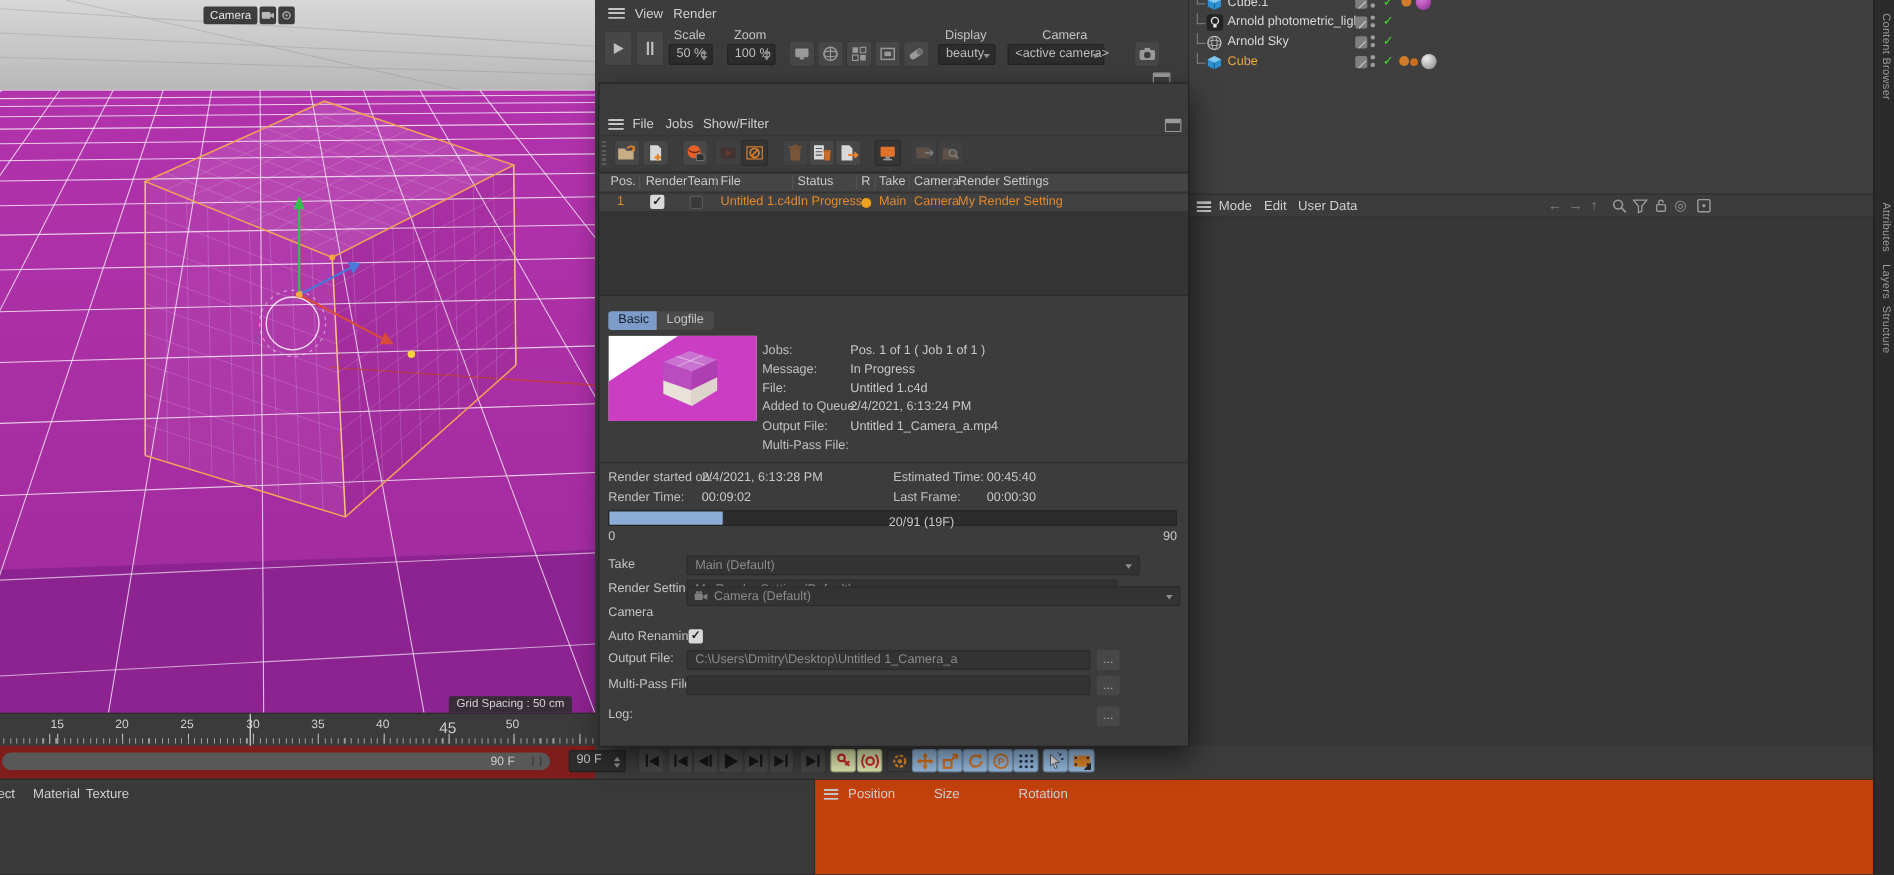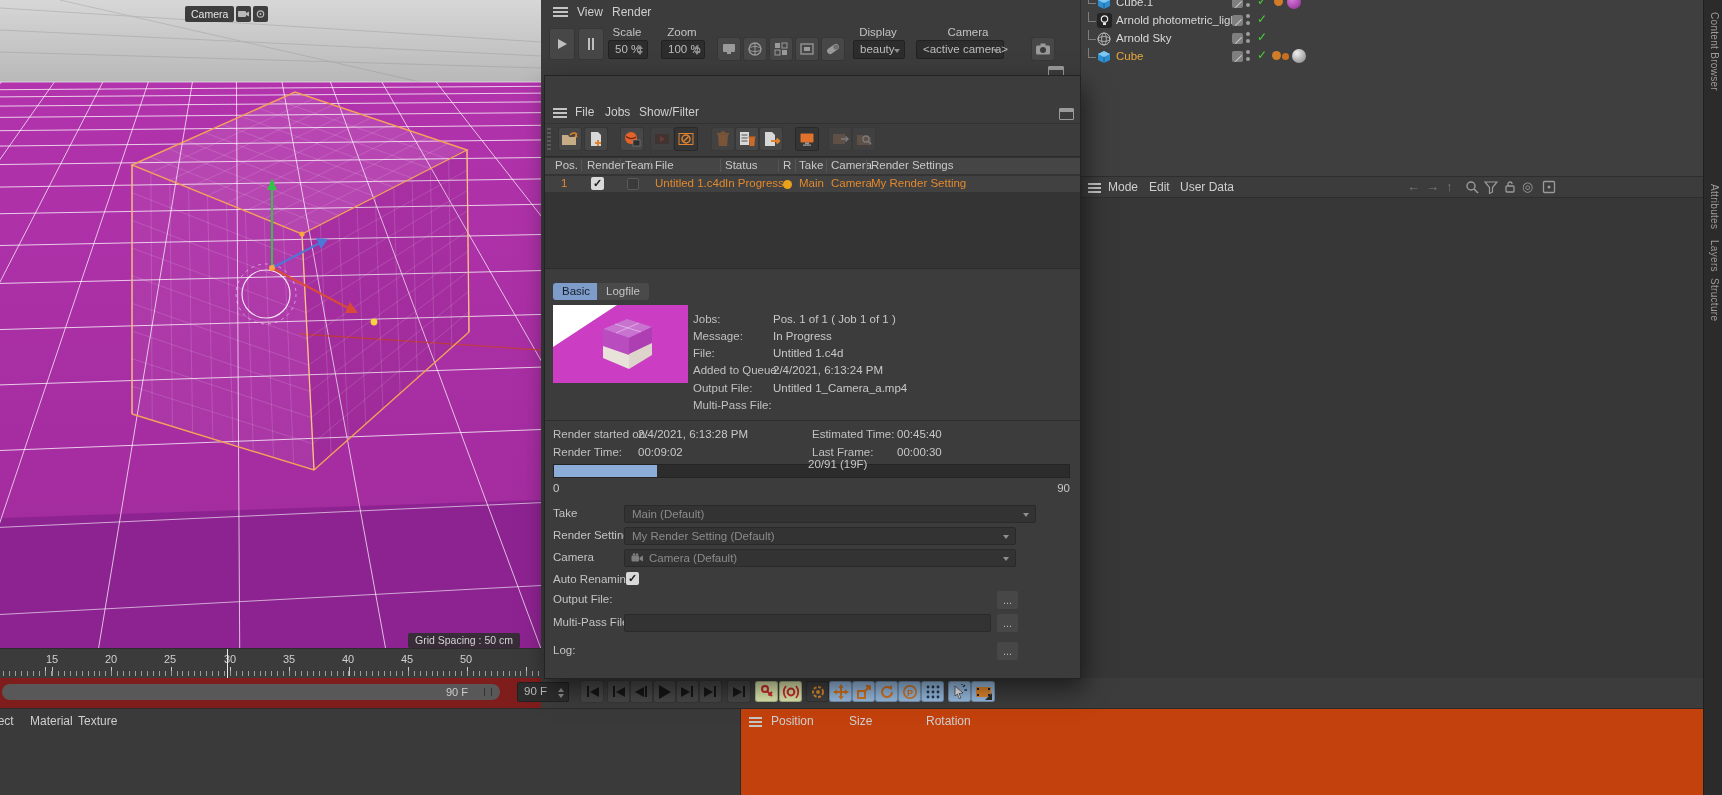--- a/index.html
+++ b/index.html
@@ -188,21 +188,21 @@
     <div class="a" style="left:408px;top:633px;height:15px;padding:0 7px;background:rgba(45,45,45,.9);border-radius:2px;font-size:10.5px;line-height:15px;color:#d2d2d2">Grid Spacing : 50 cm</div>
   </div>
 
   <div class="a" id="ruler" style="left:0;top:648px;width:541px;height:30px;background:#3b3b3b;border-top:1px solid #2c2c2c;box-sizing:border-box">
     <span class="t" style="left:52px;top:4px;transform:translateX(-50%);font-size:11px;color:#cfcfcf">15</span>
     <span class="t" style="left:111px;top:4px;transform:translateX(-50%);font-size:11px;color:#cfcfcf">20</span>
     <span class="t" style="left:170px;top:4px;transform:translateX(-50%);font-size:11px;color:#cfcfcf">25</span>
     <span class="t" style="left:230px;top:4px;transform:translateX(-50%);font-size:11px;color:#cfcfcf">30</span>
     <span class="t" style="left:289px;top:4px;transform:translateX(-50%);font-size:11px;color:#cfcfcf">35</span>
     <span class="t" style="left:348px;top:4px;transform:translateX(-50%);font-size:11px;color:#cfcfcf">40</span>
-    <span class="t" style="left:407px;top:4px;transform:translateX(-50%);font-size:11px;color:#cfcfcf">45</span>
+    <span class="t" style="left:407px;top:4px;transform:translateX(-50%);font-size:14px;color:#cfcfcf">45</span>
     <span class="t" style="left:466px;top:4px;transform:translateX(-50%);font-size:11px;color:#cfcfcf">50</span>
     <div class="a" style="left:0;top:18px;width:541px;height:9px;background:repeating-linear-gradient(90deg,#c9c9c9 0 1px,transparent 1px 59.3px);background-position-x:52px"></div>
     <div class="a" style="left:0;top:22px;width:541px;height:5px;background:repeating-linear-gradient(90deg,#9d9d9d 0 1px,transparent 1px 5.93px);background-position-x:52px"></div>
     <div class="a" style="left:227px;top:0;width:1px;height:29px;background:#eaeaea"></div>
   </div>
 
   <div class="a" style="left:541px;top:678px;width:1162px;height:30px;background:#3c3c3c"></div>
   <div class="a" id="trackrow" style="left:0;top:678px;width:541px;height:30px;background:#7f1d1d">
     <div class="a" style="left:2px;top:6px;width:498px;height:16px;background:#585858;border-radius:8px">
       <span class="t" style="right:32px;top:2px;font-size:11px;color:#cdcdcd;position:absolute">90 F</span>
@@ -694,49 +694,52 @@
     <span class="t" style="left:352px;top:352px">00:45:40</span>
     <span class="t" style="left:8px;top:370px;color:#c0c0c0">Render Time:</span>
     <span class="t" style="left:93px;top:370px">00:09:02</span>
     <span class="t" style="left:267px;top:370px;color:#c0c0c0">Last Frame:</span>
     <span class="t" style="left:352px;top:370px">00:00:30</span>
 
     <div class="a" style="left:8px;top:388px;width:517px;height:14px;background:#2c2c2c;border:1px solid #242424;box-sizing:border-box">
       <div class="a" style="left: 0px; top: 0px; height: 100%; background: rgb(140, 173, 216); width: 20%;"></div>
     </div>
     <span class="t" style="left:8px;top:406px">0</span>
-    <span class="t" style="left:263px;top:382px">20/91 (19F)</span>
+    <span class="t" style="left:263px;top:393px">20/91 (19F)</span>
     <span class="t" style="left:495px;top:406px;width:30px;text-align:right">90</span>
 
     <span class="t" style="left:8px;top:431px;color:#c3c3c3">Take</span>
     <div class="input" style="left:79px;top:429px;width:412px">
       <span class="val">Main (Default)</span>
       <div class="chev" style="right:6px;top:7px"></div>
     </div>
     <span class="t" style="left:8px;top:453px;color:#c3c3c3">Render Settings</span>
     <div class="input" style="left:79px;top:451px;width:392px">
       <span class="val">My Render Setting (Default)</span>
       <div class="chev" style="right:6px;top:7px"></div>
     </div>
     <span class="t" style="left:8px;top:475px;color:#c3c3c3">Camera</span>
-    <div class="input" style="left:79px;top:473px;width:392px">
+    <div class="input" style="left:79px;top:457px;width:449px">
       <svg class="a" style="left:6px;top:3px" width="13" height="11" viewBox="0 0 13 11">
           <rect x="0.5" y="2.5" width="7.5" height="6" rx="1" fill="#7e7e7e"></rect>
           <polygon points="8.5,4.5 12,2.5 12,8.5 8.5,6.5" fill="#7e7e7e"></polygon>
           <circle cx="3" cy="1.5" r="1.2" fill="#7e7e7e"></circle>
           <circle cx="6" cy="1.5" r="1.2" fill="#7e7e7e"></circle>
         </svg>
       <span class="val" style="left:24px">Camera (Default)</span>
       <div class="chev" style="right:6px;top:7px"></div>
     </div>
 
     <span class="t" style="left:8px;top:497px;color:#c3c3c3">Auto Renaming</span>
     <div class="cbon" style="left:81px;top:496px">✓</div>
 
     <span class="t" style="left:8px;top:517px;color:#c3c3c3">Output File:</span>
+    <div class="input" style="left:79px;top:515px;width:367px">
+      <span class="val">C:\Users\Dmitry\Desktop\Untitled 1_Camera_a</span>
+    </div>
     <div class="browse" style="left:452px;top:515px">...</div>
 
     <span class="t" style="left:8px;top:540px;color:#c3c3c3">Multi-Pass File:</span>
     <div class="input" style="left:79px;top:538px;width:367px">
       <span class="val"></span>
     </div>
     <div class="browse" style="left:452px;top:538px">...</div>
 
     <span class="t" style="left:8px;top:568px;color:#c3c3c3">Log:</span>
     <div class="browse" style="left:452px;top:566px">...</div>

